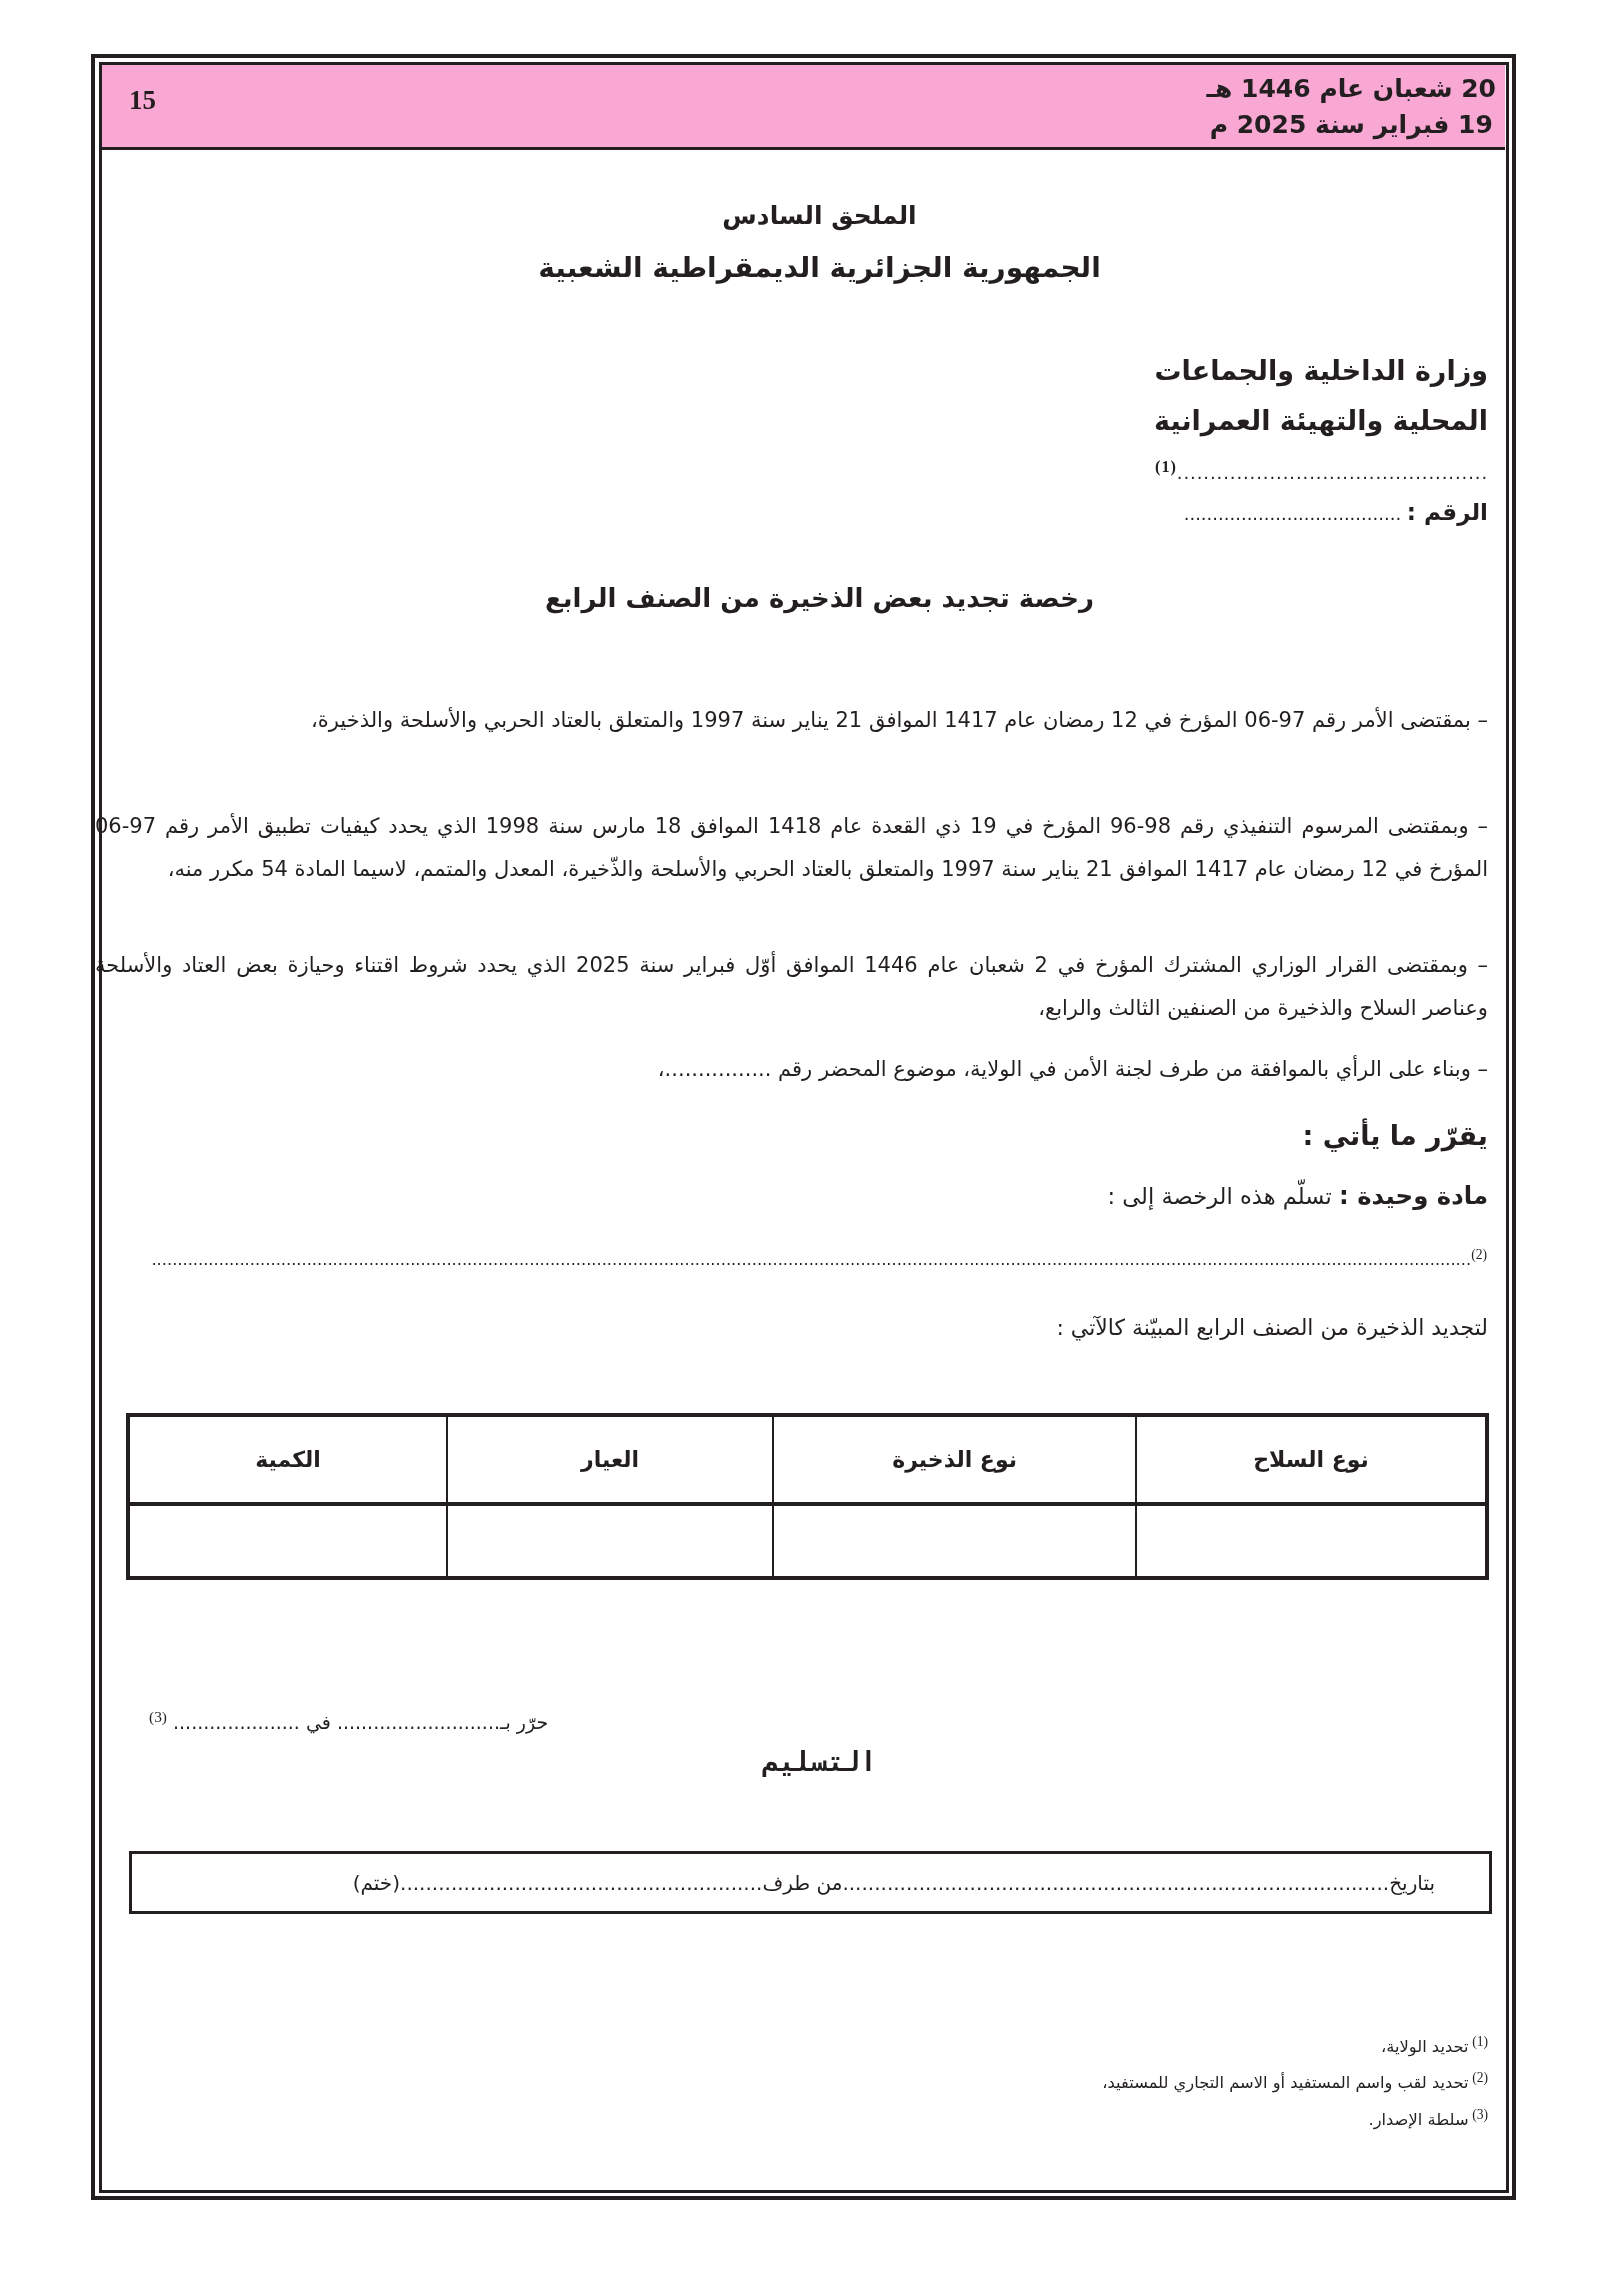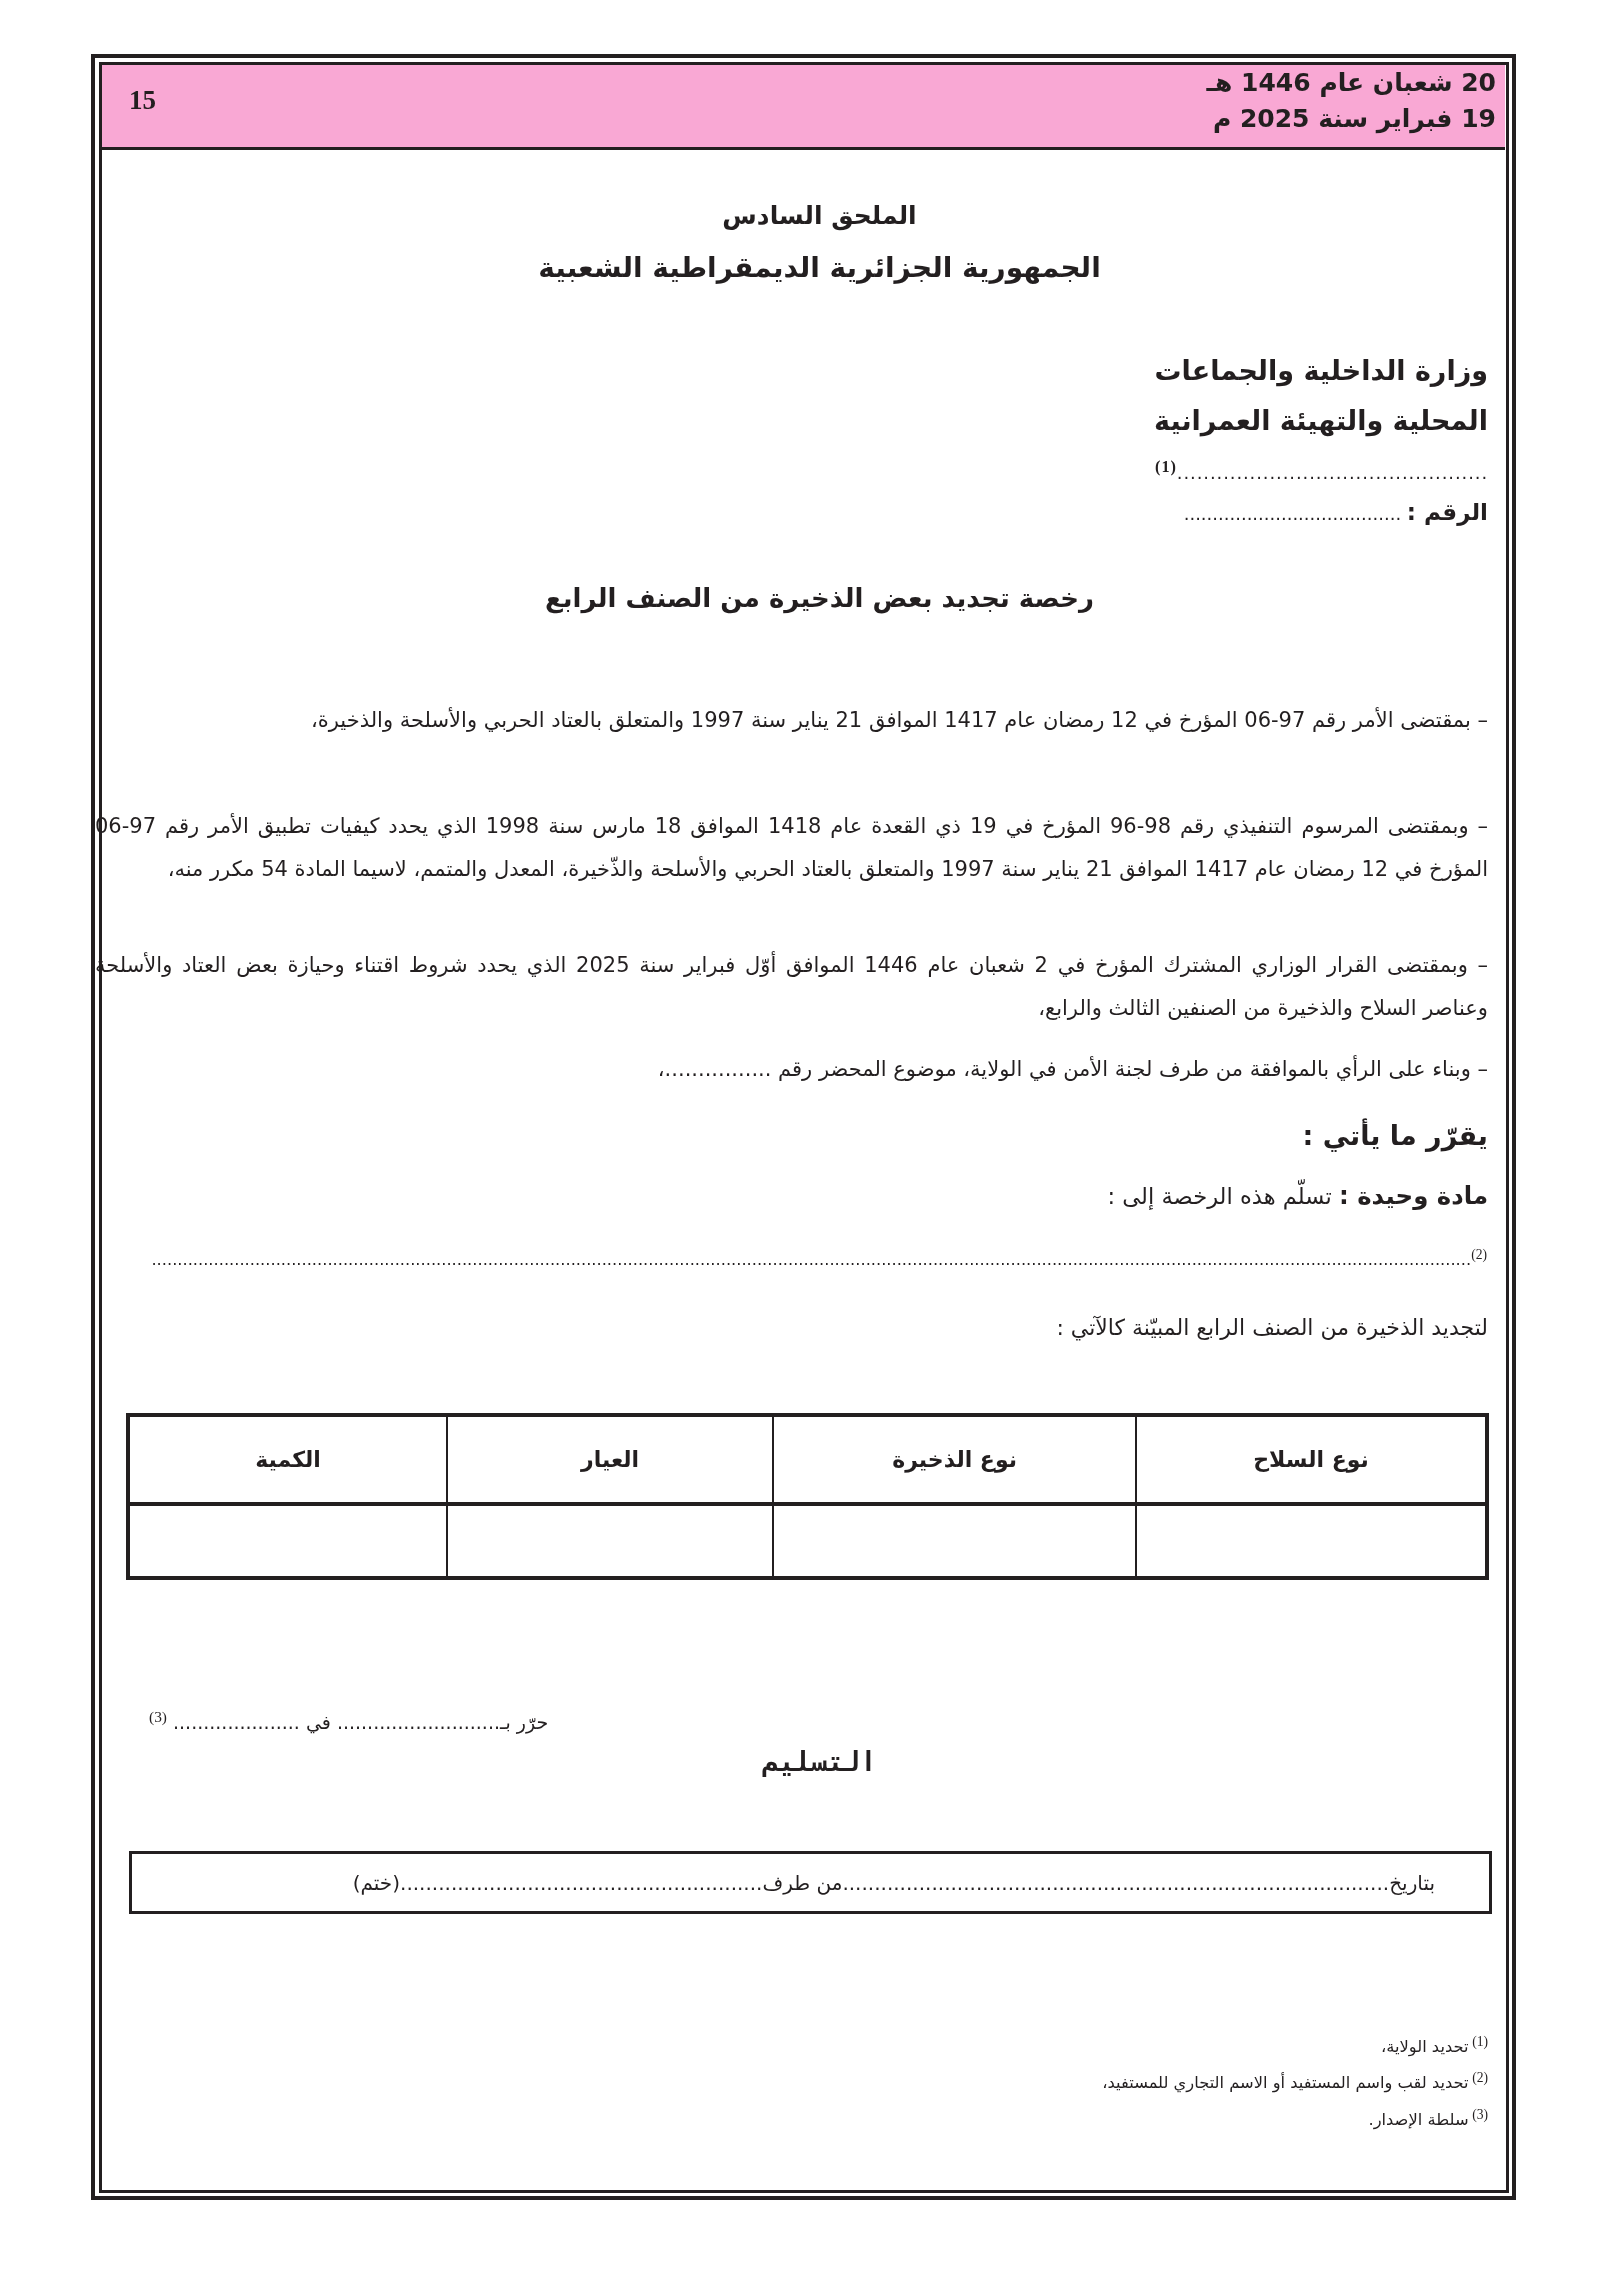--- a/index.html
+++ b/index.html
@@ -21,21 +21,21 @@
   .hdr-page {
     position: absolute; left: 27px; top: 20px;
     font-family: "Liberation Serif", serif; font-weight: bold; font-size: 27px;
     direction: ltr;
   }
   .hdr-title {
     position: absolute; left: 326px; top: 18px; width: 507px; text-align: center;
     font-weight: bold; font-size: 26px; direction: rtl; white-space: nowrap;
   }
   .hdr-date {
-    position: absolute; right: 9px; top: 0; text-align: right;
+    position: absolute; right: 9px; top: 6px; text-align: center;
     font-weight: bold; font-size: 25px; line-height: 36px; direction: rtl; white-space: nowrap;
   }
 
   .block { position: absolute; direction: rtl; margin-left: 16px; }
   .center { text-align: center; }
   .bold { font-weight: bold; }
 
   .annex-title { left: 102px; width: 1403px; top: 201px; font-size: 25px; }
   .republic { left: 102px; width: 1403px; top: 251px; font-size: 28px; }
   .ministry1 { right: 127px; top: 355px; font-size: 27px; }

